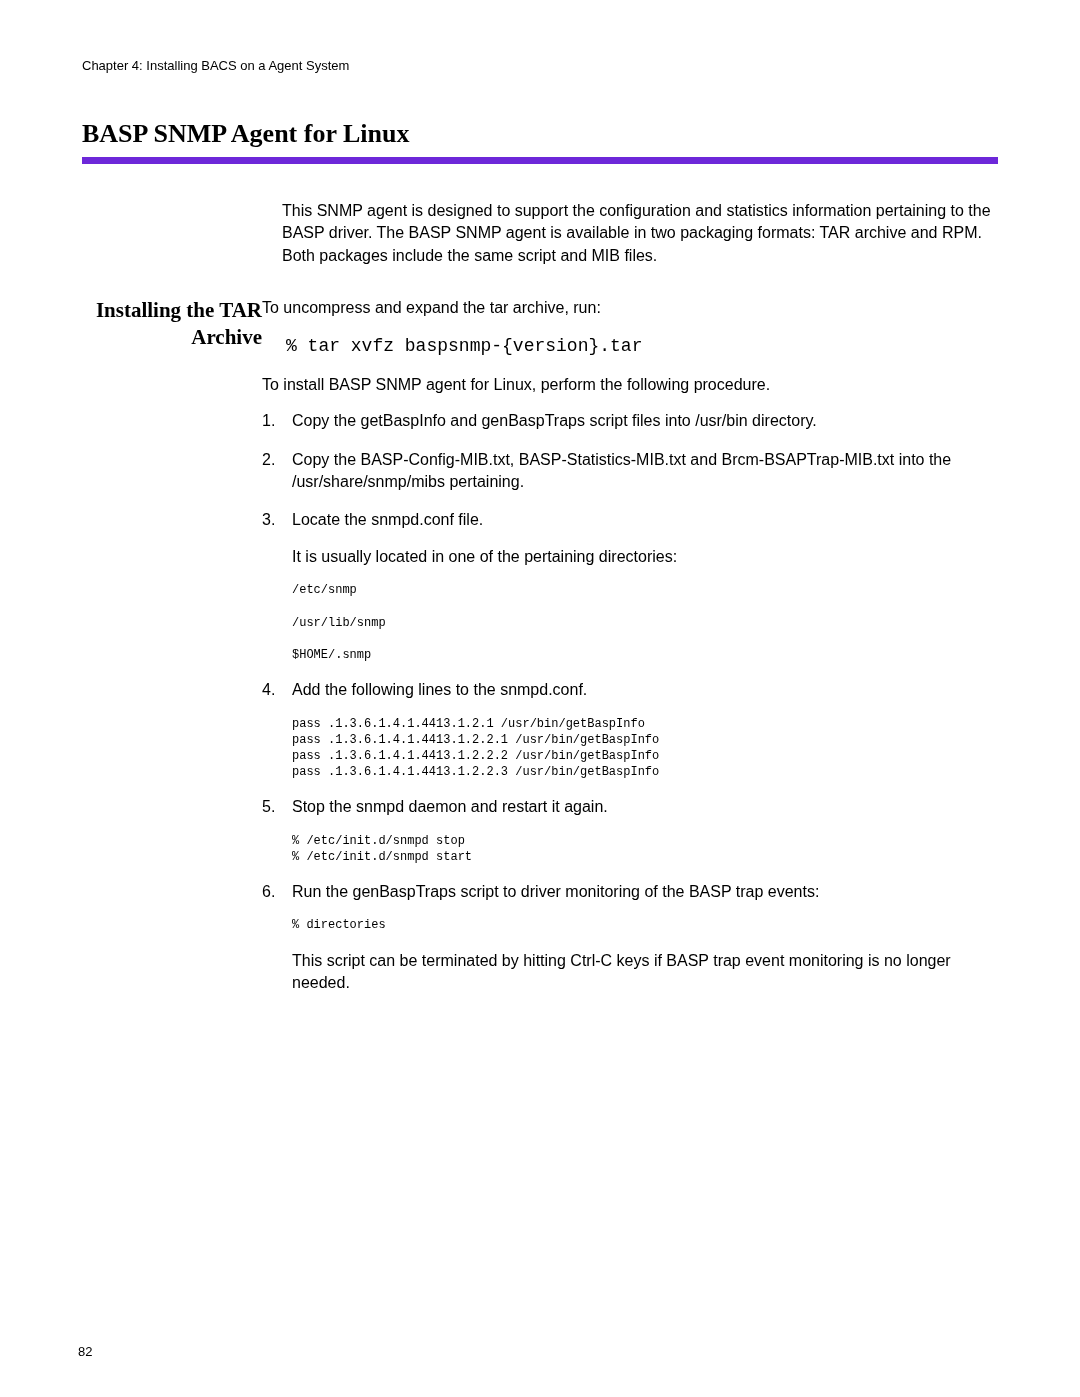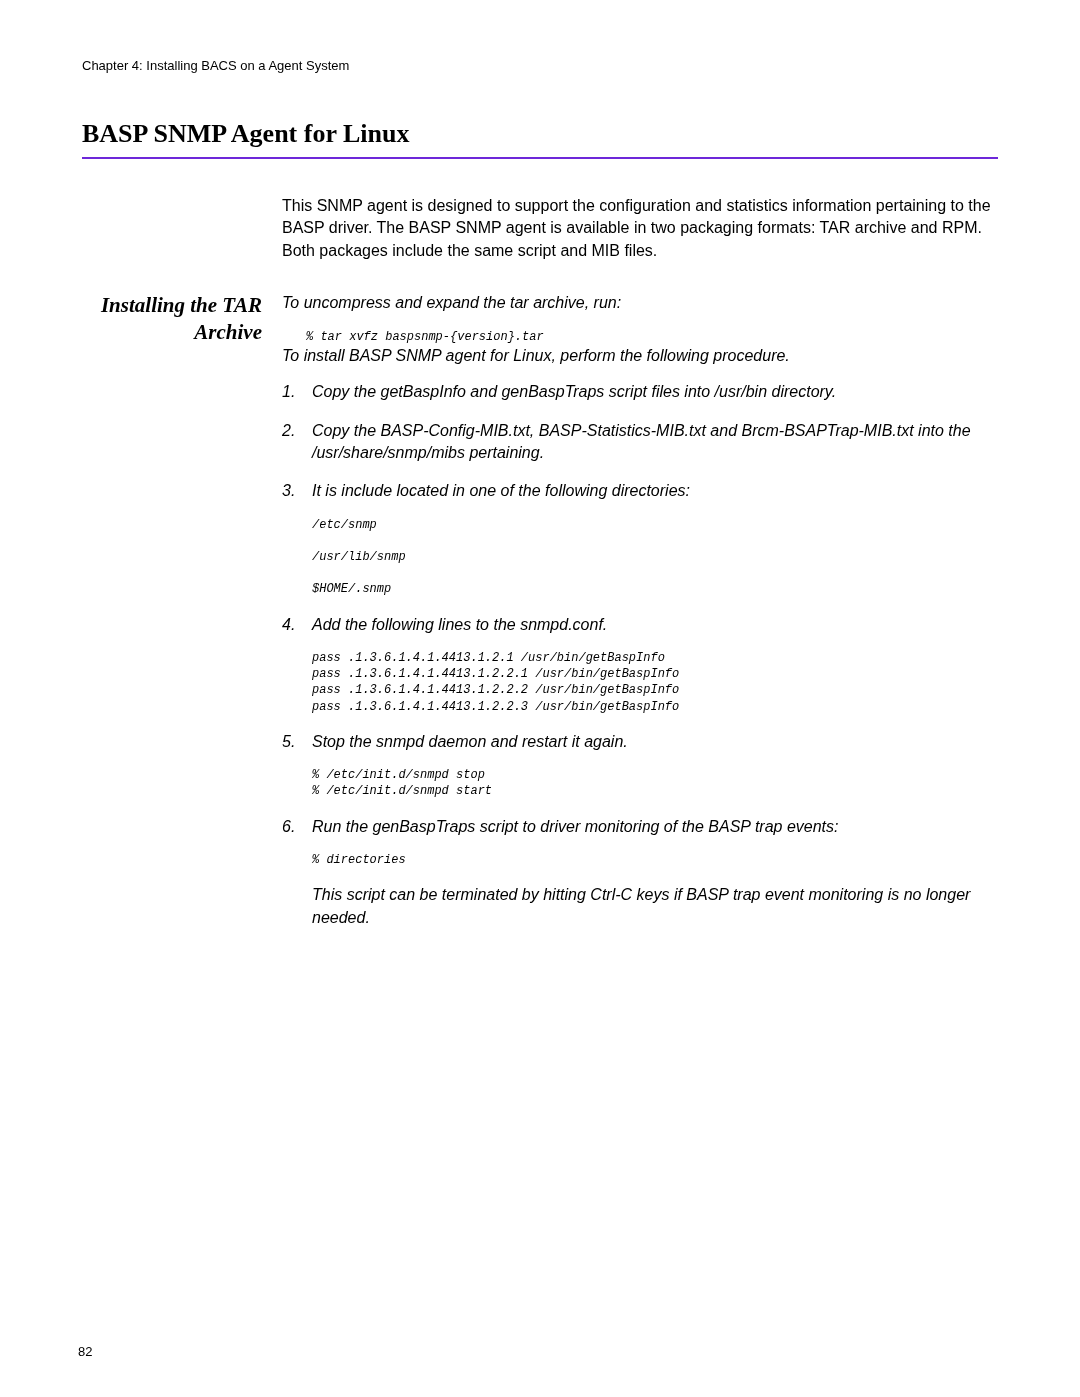--- a/index.html
+++ b/index.html
@@ -21,33 +21,31 @@
     .header-line {
       font-size: 13px;
       margin-bottom: 46px;
       color: #000;
     }
     .main-title {
       font-size: 26px;
       font-weight: bold;
       font-family: "Times New Roman", Times, serif;
       padding-bottom: 8px;
-      border-bottom: 2px solid #6d28d9;
+      border-bottom: 7px solid #6d28d9;
       margin-bottom: 36px;
     }
     .intro-text {
       margin-left: 200px;
       font-size: 16px;
       line-height: 1.4;
       margin-bottom: 30px;
     }
     .section-row {
       display: flex;
-      gap: 20px;
-      font-style: italic;
     }
     .section-label {
       width: 180px;
       flex-shrink: 0;
       text-align: right;
       font-family: "Times New Roman", Times, serif;
       font-size: 21px;
       font-weight: bold;
       line-height: 1.3;
       padding-top: 0px;
@@ -55,22 +53,23 @@
     .section-body {
       flex: 1;
       font-size: 16px;
       line-height: 1.4;
     }
     .para {
       margin-bottom: 14px;
     }
     .code-block {
       font-family: "Courier New", Courier, monospace;
-      font-size: 12px;
+      font-size: 18px;
       margin-left: 24px;
+      margin-bottom: 16px;
       margin-top: 10px;
       white-space: pre;
       line-height: 1.35;
     }
     .code-block-inner {
       font-family: "Courier New", Courier, monospace;
       font-size: 12px;
       margin-bottom: 16px;
       margin-top: 10px;
       white-space: pre;
@@ -121,21 +120,22 @@
       <p class="para">To install BASP SNMP agent for Linux, perform the following procedure.</p>
 
       <ol class="numbered">
         <li>
           <div class="li-para">Copy the getBaspInfo and genBaspTraps script files into /usr/bin directory.</div>
         </li>
         <li>
           <div class="li-para">Copy the BASP-Config-MIB.txt, BASP-Statistics-MIB.txt and Brcm-BSAPTrap-MIB.txt into the /usr/share/snmp/mibs pertaining.</div>
         </li>
         <li>
-          <div class="li-para">It is include located in one of the following directories:</div>
+          <div class="li-para">Locate the snmpd.conf file.</div>
+          <div class="li-para">It is usually located in one of the pertaining directories:</div>
           <div class="code-block-inner">/etc/snmp
 
 /usr/lib/snmp
 
 $HOME/.snmp</div>
         </li>
         <li>
           <div class="li-para">Add the following lines to the snmpd.conf.</div>
           <div class="code-block-inner">pass .1.3.6.1.4.1.4413.1.2.1 /usr/bin/getBaspInfo
 pass .1.3.6.1.4.1.4413.1.2.2.1 /usr/bin/getBaspInfo

